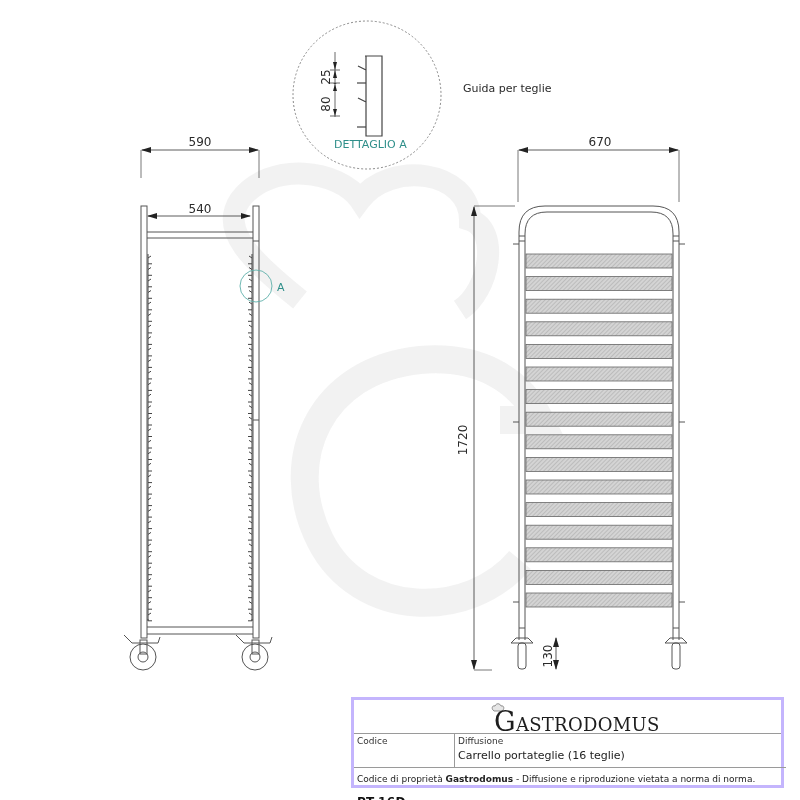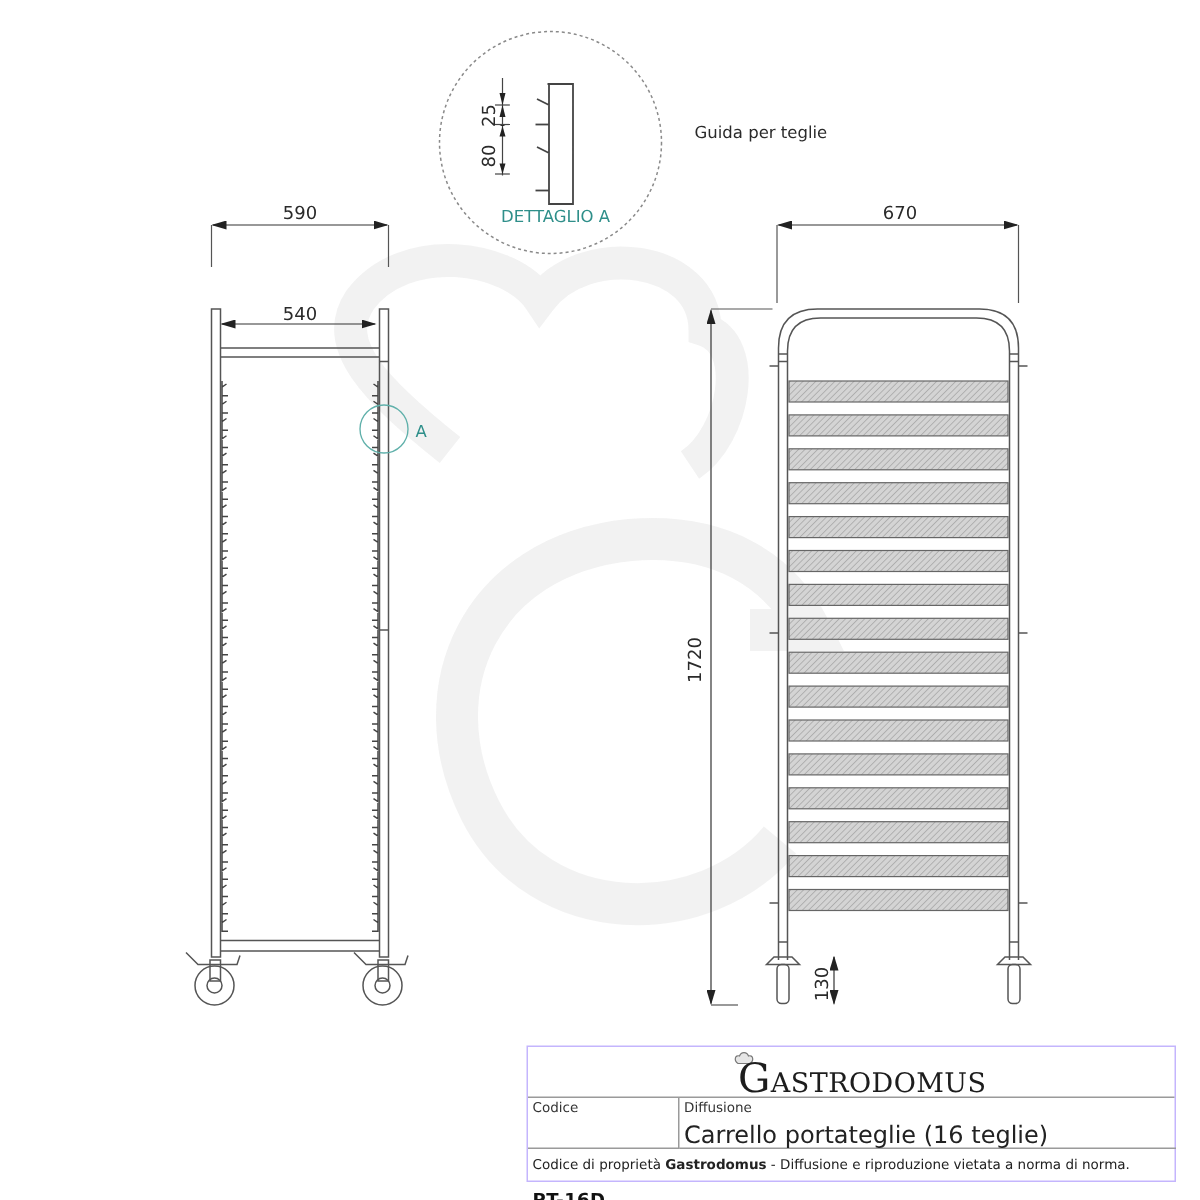--- a/index.html
+++ b/index.html
@@ -1,31 +1,31 @@
 <!DOCTYPE html>
 <html><head>
 <meta charset="utf-8">
 <style>
   html, body { margin: 0; padding: 0; background: #ffffff; }
   body { width: 800px; height: 800px; position: relative; overflow: hidden; font-family: "DejaVu Sans", sans-serif; color: #2a2a2a; }
   svg.drawing { position: absolute; left: 0; top: 0; width: 800px; height: 800px; }
   .dim-text { font-family: "DejaVu Sans", sans-serif; font-size: 12px; fill: #2a2a2a; }
   .teal-text { font-family: "DejaVu Sans", sans-serif; font-size: 11px; fill: #2f8f8a; }
   .note-text { font-family: "DejaVu Sans", sans-serif; font-size: 11px; fill: #2a2a2a; }
-  .title-block { position: absolute; left: 351px; top: 697px; width: 433px; height: 91px; border: 1px solid #c4b5fd; box-sizing: border-box; background: #fff; }
+  .title-block { position: absolute; left: 351px; top: 697px; width: 433px; height: 91px; border: 3px solid #c4b5fd; box-sizing: border-box; background: #fff; }
   .tb-logo-row { position: absolute; left: 0; top: 0; width: 100%; height: 34px; border-bottom: 1px solid #9a9a9a; box-sizing: border-box; }
   .tb-logo { position: absolute; left: 140px; top: 6px; font-family: "DejaVu Serif", serif; font-size: 20px; letter-spacing: 0.3px; color: #1d1d1d; }
   .tb-logo .big { font-size: 27px; }
   .tb-logo .small { font-size: 18px; }
   .tb-hat { position: absolute; left: 137px; top: 2px; width: 14px; height: 12px; }
   .tb-code-cell { position: absolute; left: 0; top: 34px; width: 101px; height: 34px; border-right: 1px solid #9a9a9a; border-bottom: 1px solid #9a9a9a; box-sizing: border-box; }
   .tb-desc-cell { position: absolute; left: 101px; top: 34px; width: 331px; height: 34px; border-bottom: 1px solid #9a9a9a; box-sizing: border-box; }
   .tb-label { position: absolute; left: 3px; top: 2px; font-size: 9px; color: #333; }
   .tb-code { position: absolute; left: 3px; top: 15px; font-size: 12px; font-weight: bold; color: #111; letter-spacing: 0.3px; margin-top: 46px; }
-  .tb-desc { position: absolute; left: 3px; top: 15px; font-size: 16px; color: #222; }
+  .tb-desc { position: absolute; left: 3px; top: 15px; font-size: 11px; color: #222; }
   .tb-footer { position: absolute; left: 3px; top: 74px; font-size: 9px; color: #222; white-space: nowrap; }
   .tb-footer b { font-weight: bold; }
 </style>
 </head>
 <body>
 
 <svg class="drawing" viewBox="0 0 800 800" xmlns="http://www.w3.org/2000/svg">
   <defs>
     <pattern id="hatch" patternUnits="userSpaceOnUse" width="3" height="3" patternTransform="rotate(45)">
       <rect width="3" height="3" fill="#d4d4d4"></rect>

